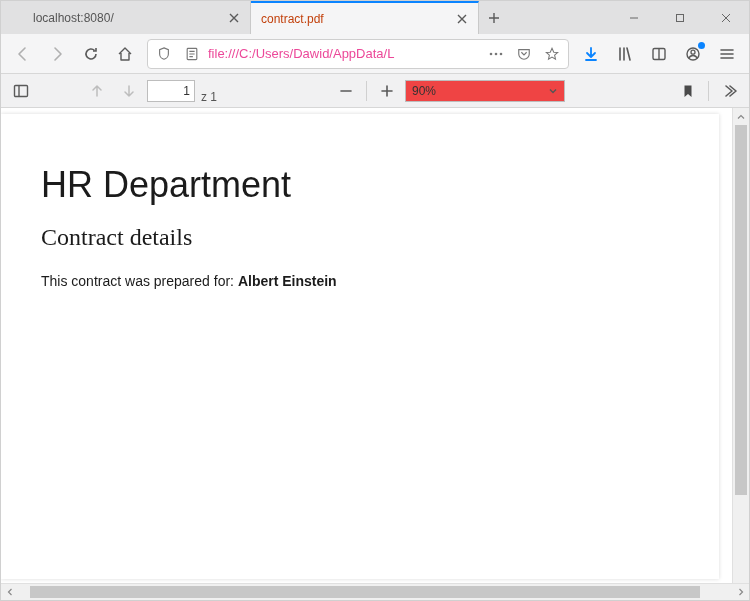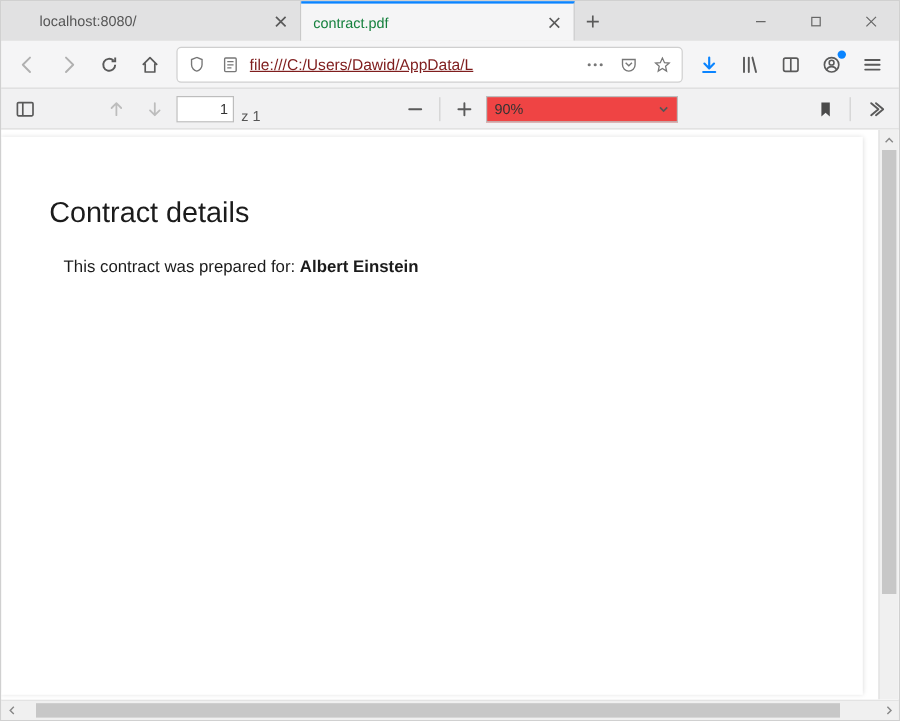--- a/index.html
+++ b/index.html
@@ -21,21 +21,21 @@
     padding-left:22px;
   }
   .tab {
     display:flex; align-items:center;
     width:228px; padding:0 8px 0 10px;
     border-right:1px solid #c9c9c9;
     color:#555;
     cursor:default;
     gap:6px;
   }
-  .tab.active { background:#f5f5f6; border-top:2px solid #0a84ff; color:#15803d; }
+  .tab.active { background:#f5f5f6; border-top:2px solid #0a84ff; color:#c2410c; }
   .tab-label { flex:1; white-space:nowrap; overflow:hidden; text-overflow:ellipsis; font-size:12px;}
   .tab-close { width:16px; height:16px; display:flex; align-items:center; justify-content:center; color:#5a5a5a; }
   .new-tab { width:30px; display:flex; align-items:center; justify-content:center; color:#5a5a5a; }
   .wincontrols { margin-left:auto; display:flex; }
   .winbtn { width:46px; display:flex; align-items:center; justify-content:center; color:#666; }
 
   
   .navbar {
     height:40px; background:#f5f5f6; display:flex; align-items:center; padding:0 6px; gap:2px;
     border-bottom:1px solid #d7d7d7;
@@ -44,21 +44,21 @@
     width:32px; height:32px; display:flex; align-items:center; justify-content:center;
     border-radius:4px; color:#5a5a5a;
   }
   .iconbtn.disabled { color:#b0b0b0; }
   .urlbar {
     flex:1; height:30px; background:#fff; border:1px solid #cfcfcf; border-radius:4px;
     display:flex; align-items:center; padding:0 4px; margin:0 4px; gap:4px;
     min-width:0;
   }
   .urlbar .ub-icon { width:24px; height:24px; display:flex; align-items:center; justify-content:center; color:#777;}
-  .urltext { flex:1; font-size:13px; color:#7f1d1d; white-space:nowrap; overflow:hidden; min-width:0;text-decoration:underline;}
+  .urltext { flex:1; font-size:13px; color:#ec4899; white-space:nowrap; overflow:hidden; min-width:0;}
   .dl { color:#0a84ff; }
   .acct { position:relative; }
   .acct::after { content:""; position:absolute; top:4px; right:4px; width:7px; height:7px; background:#0a84ff; border-radius:50%; }
 
   
   .pdftb {
     height:34px; background:#f1f1f2; border-bottom:1px solid #d7d7d7;
     display:flex; align-items:center; padding:0 6px; gap:4px;
   }
   .pdfbtn {
@@ -81,22 +81,22 @@
 
   
   .viewer { flex:1; position:relative; background:#fff; overflow:hidden; }
   .page {
     position:absolute; left:0; top:6px; width:718px; height:465px; background:#fff;
     box-shadow:0 0 4px rgba(0,0,0,0.15);
     padding:50px 40px 20px 40px;
     font-family:"Segoe UI", Verdana, sans-serif;
   }
   .page h1 { margin:0 0 18px 0; font-size:36px; font-weight:400; color:#1b1b1b; }
-  .page h2 { margin:0 0 22px 0; font-size:24px; font-weight:400; color:#1b1b1b; }
-  .page p  { margin:12px; font-size:14px; color:#1b1b1b; font-family:Verdana, sans-serif;}
+  .page h2 { margin:0 0 22px 0; font-size:24px; font-weight:400; color:#1b1b1b;font-family:Liberation Serif, serif; }
+  .page p  { margin:0; font-size:14px; color:#1b1b1b; font-family:Verdana, sans-serif;}
   .page p b { font-weight:700; }
 
   .vscroll {
     position:absolute; right:0; top:0; width:17px; height:100%; background:#f0f0f0;
     border-left:1px solid #e0e0e0;
   }
   .vscroll .arrow { height:17px; display:flex; align-items:center; justify-content:center; color:#777; font-size:9px;}
   .vscroll .thumbtrack { position:absolute; top:17px; bottom:0; left:0; right:0; }
   .vscroll .thumb { position:absolute; top:0; left:2px; right:2px; height:370px; background:#c7c7c7; border-radius:0;}
 
@@ -292,20 +292,21 @@
     <div class="pdfbtn">
       <svg width="16" height="16" viewBox="0 0 16 16">
           <path d="M5 3 L11 8 L5 13" stroke="currentColor" stroke-width="1.6" fill="none" stroke-linecap="round" stroke-linejoin="round"></path>
           <path d="M9 3 L15 8 L9 13" stroke="currentColor" stroke-width="1.6" fill="none" stroke-linecap="round" stroke-linejoin="round"></path>
         </svg>
     </div>
   </div>
 
   <div class="viewer">
     <div class="page">
+      <h1>HR Department</h1>
       <h2>Contract details</h2>
       <p>
         <span>This contract was prepared for: </span><b>Albert Einstein</b>
       </p>
     </div>
     <div class="vscroll">
       <div class="arrow">
         <svg width="8" height="8" viewBox="0 0 8 8">
             <path d="M1 5.5 L4 2.5 L7 5.5" stroke="#888" stroke-width="1.2" fill="none"></path>
           </svg>

